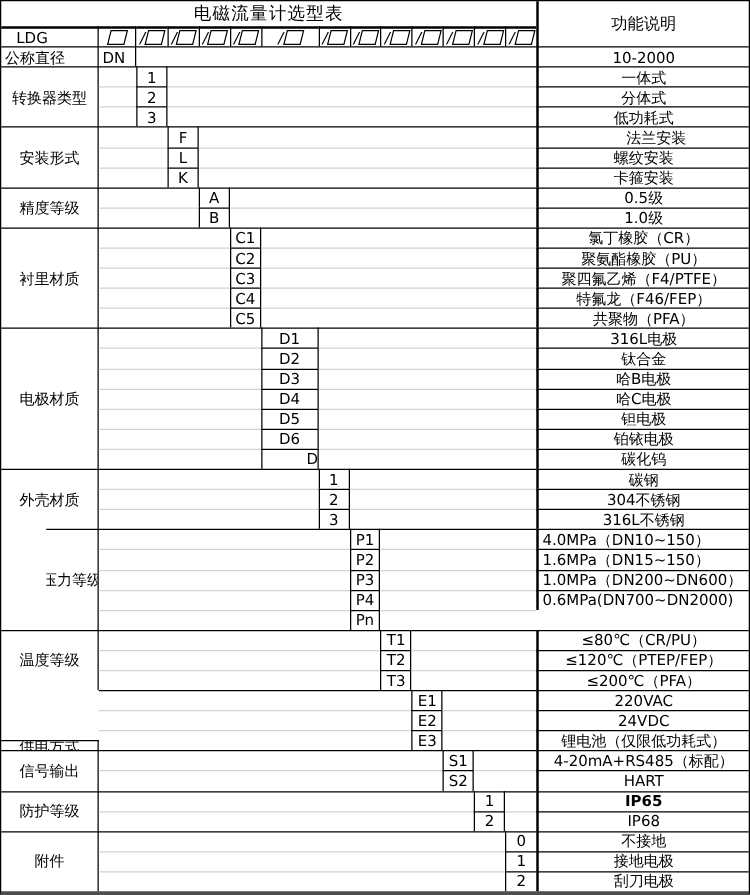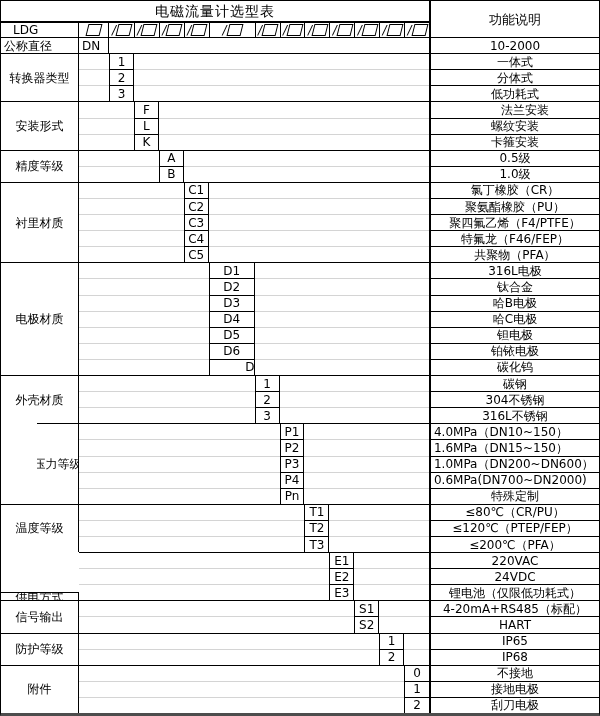--- a/index.html
+++ b/index.html
@@ -211,21 +211,20 @@
     <div class="c bt bl br" style="grid-area: 29 / 9;">P3</div>
     <div class="c ft" style="grid-area: 29 / 10 / auto / span 5;"></div>
     <div class="c bt bl2 al pl2" style="grid-area: 29 / 15;">1.0MPa（DN200~DN600）</div>
     <div class="c ft" style="grid-area: 30 / 2 / auto / span 7;"></div>
     <div class="c bt bl br" style="grid-area: 30 / 9;">P4</div>
     <div class="c ft" style="grid-area: 30 / 10 / auto / span 5;"></div>
     <div class="c bt bl2 al pl2" style="grid-area: 30 / 15;">0.6MPa(DN700~DN2000)</div>
     <div class="c ft" style="grid-area: 31 / 2 / auto / span 7;"></div>
     <div class="c bt bl br" style="grid-area: 31 / 9;">Pn</div>
     <div class="c ft" style="grid-area: 31 / 10 / auto / span 5;"></div>
-    <div class="c bt bl2" style="grid-area: 31 / 15;">特殊定制</div>
     <div class="c bt br" style="grid-area: 32 / 1 / span 3;">温度等级</div>
     <div class="c bt" style="grid-area: 32 / 2 / auto / span 8;"></div>
     <div class="c bt bl br" style="grid-area: 32 / 10;">T1</div>
     <div class="c bt" style="grid-area: 32 / 11 / auto / span 4;"></div>
     <div class="c bt bl2" style="grid-area: 32 / 15;">≤80℃（CR/PU）</div>
     <div class="c ft" style="grid-area: 33 / 2 / auto / span 8;"></div>
     <div class="c bt bl br" style="grid-area: 33 / 10;">T2</div>
     <div class="c ft" style="grid-area: 33 / 11 / auto / span 4;"></div>
     <div class="c bt bl2" style="grid-area: 33 / 15;">≤120℃（PTEP/FEP）</div>
     <div class="c ft" style="grid-area: 34 / 2 / auto / span 8;"></div>
@@ -251,21 +250,21 @@
     <div class="c bt" style="grid-area: 38 / 13 / auto / span 2;"></div>
     <div class="c bt bl2" style="grid-area: 38 / 15;">4-20mA+RS485（标配）</div>
     <div class="c ft" style="grid-area: 39 / 2 / auto / span 10;"></div>
     <div class="c bt bl br" style="grid-area: 39 / 12;">S2</div>
     <div class="c ft" style="grid-area: 39 / 13 / auto / span 2;"></div>
     <div class="c bt bl2" style="grid-area: 39 / 15;">HART</div>
     <div class="c bt br" style="grid-area: 40 / 1 / span 2;">防护等级</div>
     <div class="c bt" style="grid-area: 40 / 2 / auto / span 11;"></div>
     <div class="c bt bl br" style="grid-area: 40 / 13;">1</div>
     <div class="c bt" style="grid-area: 40 / 14 / auto / span 1;"></div>
-    <div class="c bt bl2" style="grid-area: 40 / 15;">IP65</div>
+    <div class="c bt bl2" style="grid-area: 40 / 15; font-weight: bold;">IP65</div>
     <div class="c ft" style="grid-area: 41 / 2 / auto / span 11;"></div>
     <div class="c bt bl br" style="grid-area: 41 / 13;">2</div>
     <div class="c ft" style="grid-area: 41 / 14 / auto / span 1;"></div>
     <div class="c bt bl2" style="grid-area: 41 / 15;">IP68</div>
     <div class="c bt br" style="grid-area: 42 / 1 / span 3;">附件</div>
     <div class="c bt" style="grid-area: 42 / 2 / auto / span 12;"></div>
     <div class="c bt bl" style="grid-area: 42 / 14;">0</div>
     <div class="c bt bl2" style="grid-area: 42 / 15;">不接地</div>
     <div class="c ft" style="grid-area: 43 / 2 / auto / span 12;"></div>
     <div class="c bt bl" style="grid-area: 43 / 14;">1</div>

